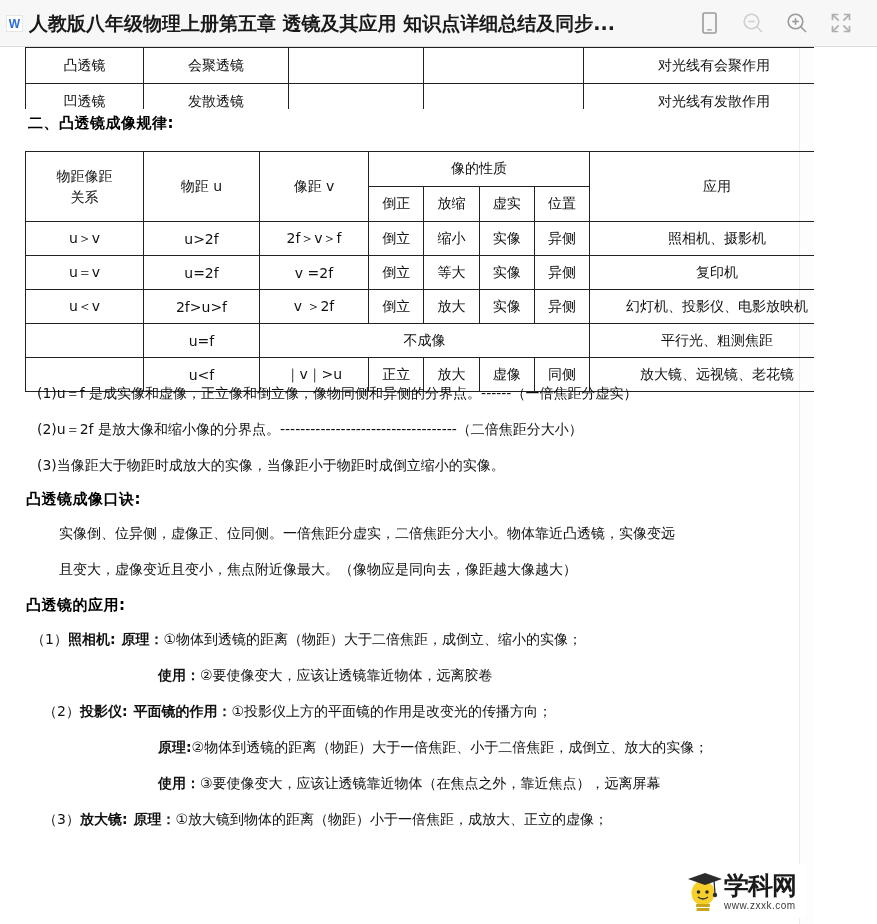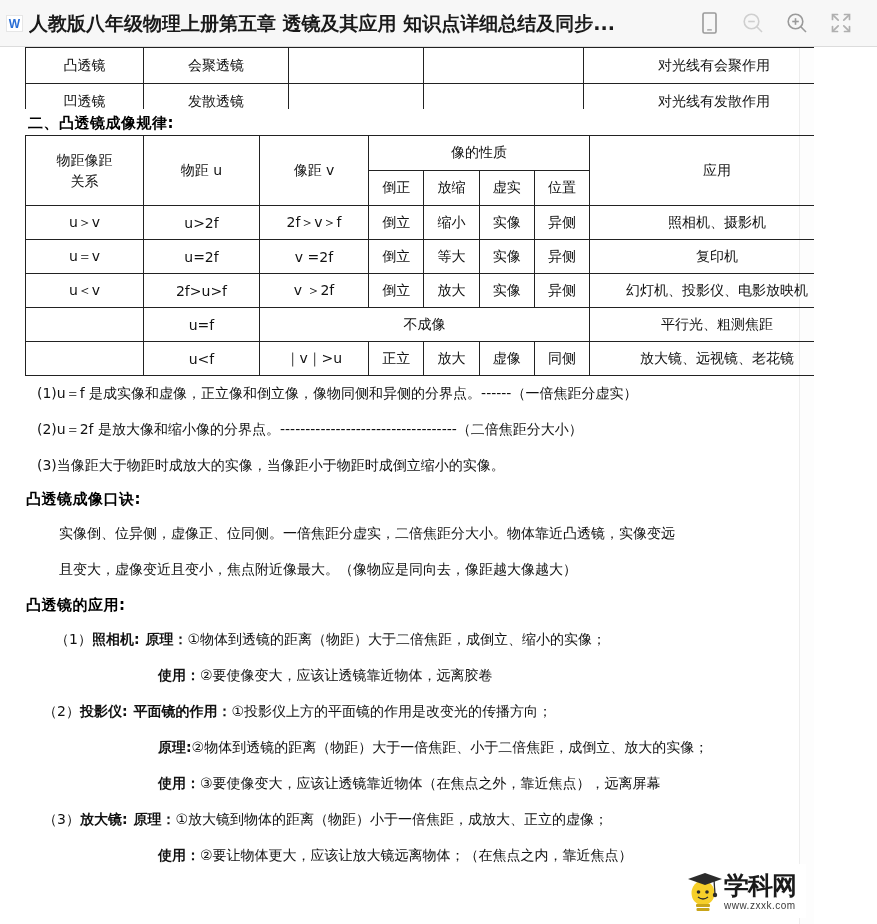--- a/index.html
+++ b/index.html
@@ -67,21 +67,21 @@
     padding:2px 2px;
     font-weight:500;
   }
   
   .toptable-wrap{
     position:absolute;left:25px;top:0px;width:820px;overflow:hidden;height:62px;
   }
   table.toptable{width:820px;}
   table.toptable td{height:31px;}
   
-  .maintable-wrap{position:absolute;left:25px;top:88px;width:820px;border-radius:7px;}
+  .maintable-wrap{position:absolute;left:25px;top:104px;width:820px;border-radius:7px;}
   table.maintable{width:820px;}
   table.maintable td{height:29px;}
   table.maintable td.hdr{height:30px;}
   .h-tall{line-height:1.45;}
   
   .secthead{
     position:absolute;
     font-family:"DejaVu Sans","Liberation Sans",sans-serif;
     font-weight:bold;font-size:15px;color:#000;
     letter-spacing:0.5px;
@@ -263,42 +263,39 @@
   <div class="para" style="left:26px;top:338px;">(1)u＝f 是成实像和虚像，正立像和倒立像，像物同侧和异侧的分界点。------（一倍焦距分虚实）</div>
   <div class="para" style="left:26px;top:374px;">(2)u＝2f 是放大像和缩小像的分界点。-----------------------------------（二倍焦距分大小）</div>
   <div class="para" style="left:26px;top:410px;text-align:center;">(3)当像距大于物距时成放大的实像，当像距小于物距时成倒立缩小的实像。</div>
 
   <div class="secthead" style="left:26px;top:443px;">凸透镜成像口诀:</div>
   <div class="para" style="left:48px;top:514px;">且变大，虚像变近且变小，焦点附近像最大。（像物应是同向去，像距越大像越大）</div>
   <div class="para" style="left:48px;top:478px;">实像倒、位异侧，虚像正、位同侧。一倍焦距分虚实，二倍焦距分大小。物体靠近凸透镜，实像变远</div>
 
   <div class="secthead" style="left:26px;top:549px;">凸透镜的应用:</div>
 
-  <div class="para" style="left:44px;top:584px;">
+  <div class="para" style="left:20px;top:584px;">
     <span>（1）</span><span class="b">照相机:</span><span class="b" style="margin-left:6px">原理：</span><span>①物体到透镜的距离（物距）大于二倍焦距，成倒立、缩小的实像；</span>
   </div>
   <div class="para" style="left:147px;top:620px;">
     <span class="b">使用：</span><span>②要使像变大，应该让透镜靠近物体，远离胶卷</span>
   </div>
 
   <div class="para" style="left:32px;top:656px;">
     <span>（2）</span><span class="b">投影仪:</span><span class="b" style="margin-left:6px">平面镜的作用：</span><span>①投影仪上方的平面镜的作用是改变光的传播方向；</span>
   </div>
   <div class="para" style="left:147px;top:692px;">
     <span class="b">原理:</span><span>②物体到透镜的距离（物距）大于一倍焦距、小于二倍焦距，成倒立、放大的实像；</span>
   </div>
   <div class="para" style="left:147px;top:728px;">
     <span class="b">使用：</span><span>③要使像变大，应该让透镜靠近物体（在焦点之外，靠近焦点），远离屏幕</span>
   </div>
 
   <div class="para" style="left:32px;top:764px;">
     <span>（3）</span><span class="b">放大镜:</span><span class="b" style="margin-left:6px">原理：</span><span>①放大镜到物体的距离（物距）小于一倍焦距，成放大、正立的虚像；</span>
-  </div>
-  <div class="para" style="left:147px;top:800px;">
-    <span class="b">使用：</span><span>②要让物体更大，应该让放大镜远离物体；（在焦点之内，靠近焦点）</span>
   </div>
 
   <div class="watermark">
     <div class="wm-bulb">
       <svg width="40" height="46" viewBox="0 0 40 46">
         <ellipse cx="19" cy="25" rx="11.5" ry="12.5" fill="#f6cf2a"></ellipse>
         <rect x="12" y="36" width="14" height="3" rx="1" fill="#c9a519"></rect>
         <rect x="12.5" y="40" width="13" height="3" rx="1" fill="#c9a519"></rect>
         <circle cx="14.5" cy="24" r="1.8" fill="#2b2b2b"></circle>
         <circle cx="23" cy="24" r="1.8" fill="#2b2b2b"></circle>

